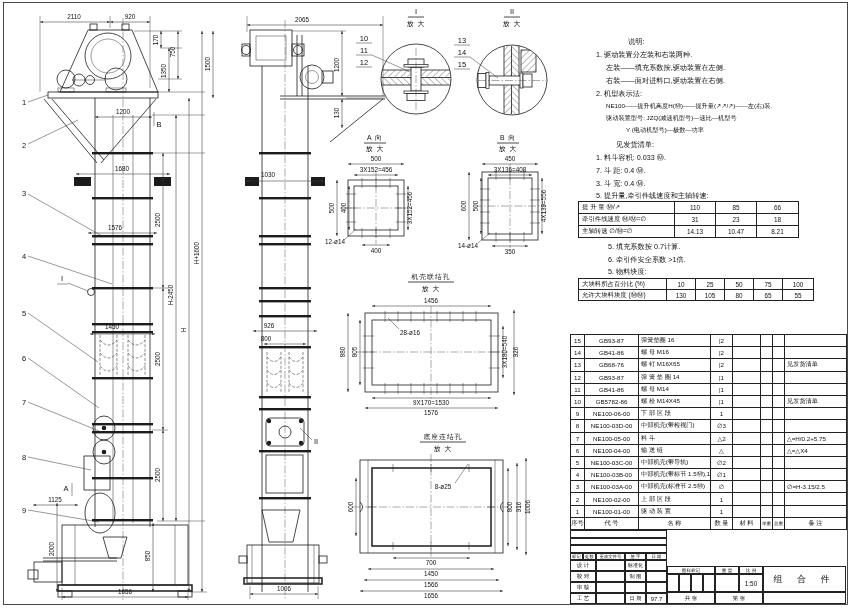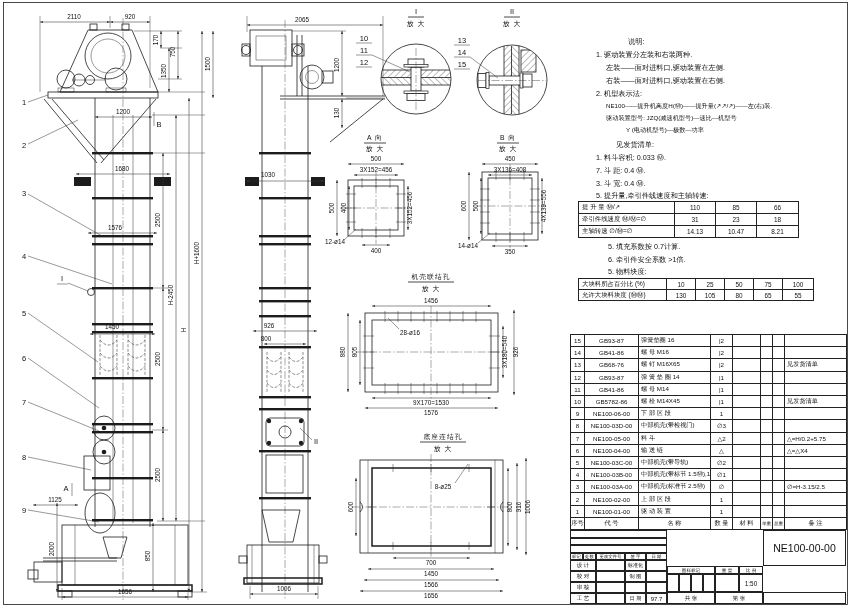--- a/index.html
+++ b/index.html
@@ -539,21 +539,21 @@
   <line class="dim" x1="364" y1="580" x2="499" y2="580"></line>
   <text class="dt" x="431" y="587">1566</text>
   <line class="dim" x1="360" y1="591" x2="503" y2="591"></line>
   <text class="dt" x="431" y="598">1656</text>
 </g>
 </svg>
 
 <div>
   <div class="t" style="left:628px;top:38px">说明:</div>
   <div class="t" style="left:596px;top:51px">1. 驱动装置分左装和右装两种.</div>
-  <div class="t" style="left:606px;top:64px">左装——面对进料口,驱动装置在左侧.</div>
+  <div class="t" style="left:606px;top:64px">左装——填充系数按,驱动装置在左侧.</div>
   <div class="t" style="left:606px;top:77px">右装——面对进料口,驱动装置在右侧.</div>
   <div class="t" style="left:596px;top:90px">2. 机型表示法:</div>
   <div class="t sm" style="left:606px;top:103px">NE100——提升机高度H(Ⓜ)——提升量(↗↗/↗)——左(右)装.</div>
   <div class="t sm" style="left:606px;top:115px">驱动装置型号: JZQ(减速机型号)—速比—机型号</div>
   <div class="t sm" style="left:626px;top:127px">Y (电动机型号)—极数—功率</div>
   <div class="t" style="left:616px;top:141px">见发货清单:</div>
   <div class="t" style="left:596px;top:154px">1. 料斗容积: 0.033 Ⓜ.</div>
   <div class="t" style="left:596px;top:167px">7. 斗  距: 0.4 Ⓜ.</div>
   <div class="t" style="left:596px;top:180px">3. 斗  宽: 0.4 Ⓜ.</div>
   <div class="t" style="left:596px;top:192px">5. 提升量,牵引件线速度和主轴转速:</div>
@@ -827,17 +827,17 @@
   <div class="tbcell" style="left:169px;top:36px;width:24px;height:8px;font-size:4.6px">比 例</div>
   <div class="tbcell" style="left:97px;top:44px;width:12px;height:18px"></div>
   <div class="tbcell" style="left:109px;top:44px;width:12px;height:18px"></div>
   <div class="tbcell" style="left:121px;top:44px;width:12px;height:18px"></div>
   <div class="tbcell" style="left:133px;top:44px;width:12px;height:18px"></div>
   <div class="tbcell" style="left:145px;top:44px;width:24px;height:18px"></div>
   <div class="tbcell" style="left:169px;top:44px;width:24px;height:18px;font-size:6.4px">1:50</div>
   <div class="tbcell" style="left:97px;top:62px;width:48px;height:12px;font-size:5.4px">共    张</div>
   <div class="tbcell" style="left:145px;top:62px;width:48px;height:12px;font-size:5.4px">第    张</div>
 
-  <div class="tbcell" style="left:193px;top:0;width:83px;height:36px;font-size:10.5px">NE100-00-00</div>
+  <div class="tbcell ls6" style="left:193px;top:36px;width:83px;height:26px;font-size:9px">组 合 件</div>
   <div class="tbcell" style="left:193px;top:62px;width:83px;height:12px"></div>
 </div>
 
 </div>
 
 </body></html>

